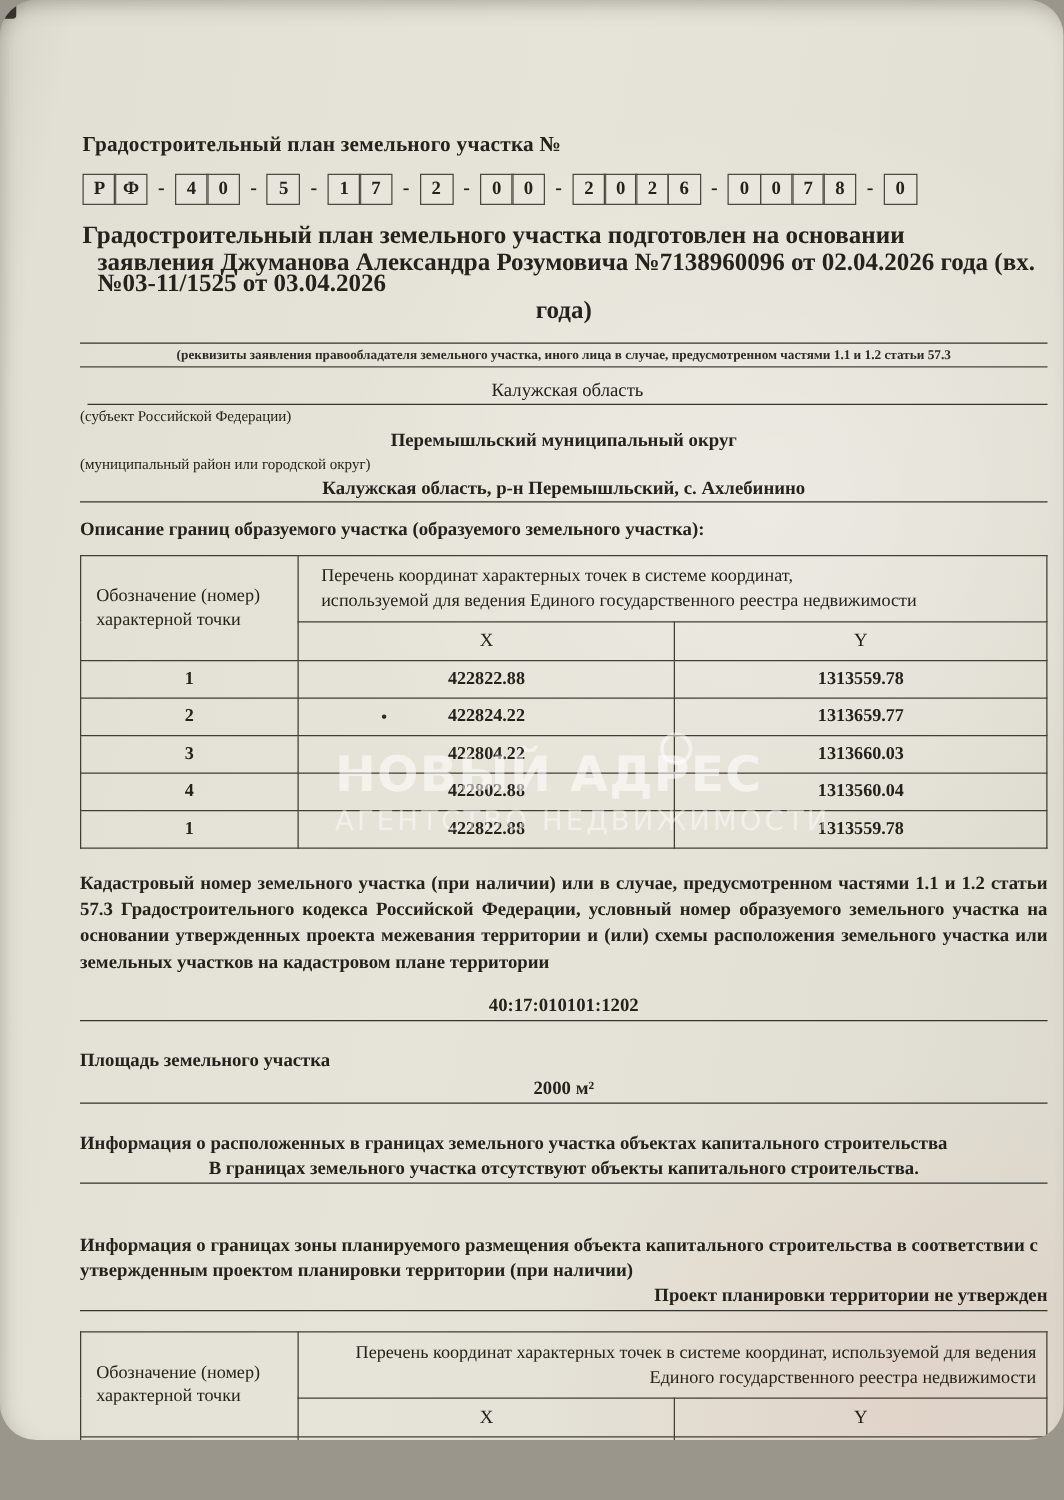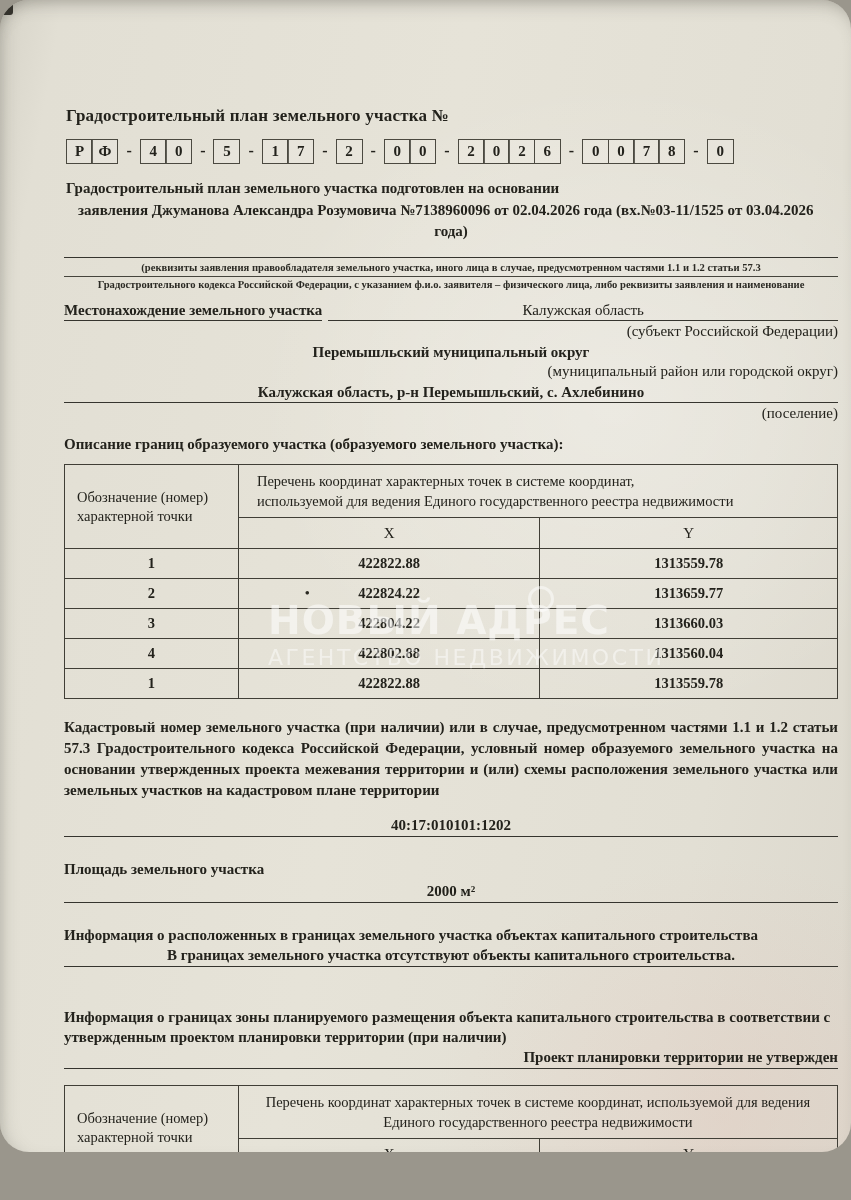--- a/index.html
+++ b/index.html
@@ -30,53 +30,53 @@
   .num-row{display:flex;align-items:center;gap:8px;margin:0 0 2px 2px;height:30px;}
   .num-group{display:flex;}
   .num-cell{
     width:25px;height:23px;border:1.6px solid #4b4940;margin-left:-1.6px;
     display:flex;align-items:center;justify-content:center;
     font-size:15px;font-weight:bold;background:rgba(255,255,255,0.12);
   }
   .num-group .num-cell:first-child{margin-left:0;}
   .num-dash{font-weight:bold;font-size:16px;line-height:1;}
   
-  .basis{margin-top:14px;font-size:15px;font-weight:bold;line-height:17px;}
+  .basis{margin-top:14px;font-size:20px;font-weight:bold;line-height:17px;}
   .basis-l1{margin-left:2px;}
   .basis-l2{margin-left:14px;margin-top:5px;}
   .basis-l3{text-align:center;border-bottom:1.6px solid #35342e;padding-bottom:17px;margin-top:4px;}
   .note{font-size:10.6px;font-weight:600;line-height:13px;color:#2b2a24;margin-top:3px;}
   .note-l1{text-align:center;border-bottom:1px solid #45443c;padding-bottom:2px;}
   .note-l2,.note-l3{text-align:center;margin-top:1px;}
   
   .loc{margin-top:11px;font-size:15px;}
   .loc-row1{display:flex;align-items:flex-end;}
   .loc-label{font-weight:bold;border-bottom:1.6px solid #35342e;padding-bottom:1px;white-space:nowrap;}
   .loc-region-wrap{flex:1;border-bottom:1.6px solid #35342e;text-align:center;font-weight:normal;padding-bottom:1px;margin-left:6px;}
-  .loc-caption{text-align:right;font-size:15px;margin-top:2px;}
+  .loc-caption{text-align:left;font-size:12px;margin-top:2px;}
   .loc-line{text-align:center;font-weight:bold;margin-top:4px;}
   .loc-line.ruled{border-bottom:1.6px solid #35342e;padding-bottom:1px;}
   
   .sec-heading{font-size:15px;font-weight:bold;margin-top:12px;line-height:20px;}
   .sec-heading.justify{text-align:justify;}
   .ruled-value{
     font-size:15px;font-weight:bold;text-align:center;
     border-bottom:1.6px solid #35342e;padding-bottom:2px;margin-top:12px;
   }
   .ruled-value.lite{font-weight:600;}
   .ruled-value.left{text-align:right;font-weight:bold;margin-top:2px;}
   
   table.coords{
     width:100%;border-collapse:collapse;margin-top:10px;
     font-size:14.5px;
   }
   table.coords td{border:1.7px solid #403e36;margin-left:16px;}
   td.th-point{width:22.5%;font-size:14.5px;padding:8px 10px 8px 12px;vertical-align:middle;line-height:19px;}
   td.th-desc{padding:6px 8px 6px 18px;line-height:20px;vertical-align:middle;}
-  td.th-desc.center{text-align:center;padding-left:8px;}
+  td.th-desc.center{text-align:right;padding-left:8px;}
   td.axis{text-align:center;height:28px;font-size:15px;}
   td.axis-x{width:39%;}
   td.axis-y{width:38.5%;}
   td.pt{text-align:center;height:27px;font-weight:bold;}
   td.val{text-align:center;font-weight:bold;position:relative;}
   .t2 td.pt,.t2 td.val{height:31px;font-weight:bold;}
   
   .watermark{
     position:absolute;top:598px;left:268px;width:360px;
     pointer-events:none;
@@ -158,33 +158,30 @@
       </span>
     </div>
 
     <div class="basis">
       <div class="basis-l1">Градостроительный план земельного участка подготовлен на основании</div>
       <div class="basis-l2">заявления Джуманова Александра Розумовича №7138960096 от 02.04.2026 года (вх.№03-11/1525 от 03.04.2026</div>
       <div class="basis-l3">года)</div>
     </div>
     <div class="note">
       <div class="note-l1">(реквизиты заявления правообладателя земельного участка, иного лица в случае, предусмотренном частями 1.1 и 1.2  статьи 57.3</div>
-      <div class="note-l2">Градостроительного кодекса Российской Федерации, с указанием ф.и.о. заявителя – физического лица, либо реквизиты заявления и наименование</div>
     </div>
 
     <div class="loc">
       <div class="loc-row1">
-        <span class="loc-label">Местонахождение земельного участка</span>
         <span class="loc-region-wrap">Калужская область</span>
       </div>
       <div class="loc-caption">(субъект Российской Федерации)</div>
       <div class="loc-line">Перемышльский муниципальный округ</div>
       <div class="loc-caption">(муниципальный район или городской округ)</div>
       <div class="loc-line ruled">Калужская область, р-н Перемышльский, с. Ахлебинино</div>
-      <div class="loc-caption">(поселение)</div>
     </div>
 
     <div class="sec-heading">Описание границ образуемого участка (образуемого земельного участка):</div>
 
     <table class="coords t1">
       <tbody>
         <tr>
           <td class="th-point" rowspan="2">Обозначение (номер) характерной точки</td>
           <td class="th-desc" colspan="2">
             <div>Перечень координат характерных точек в системе координат,</div>

